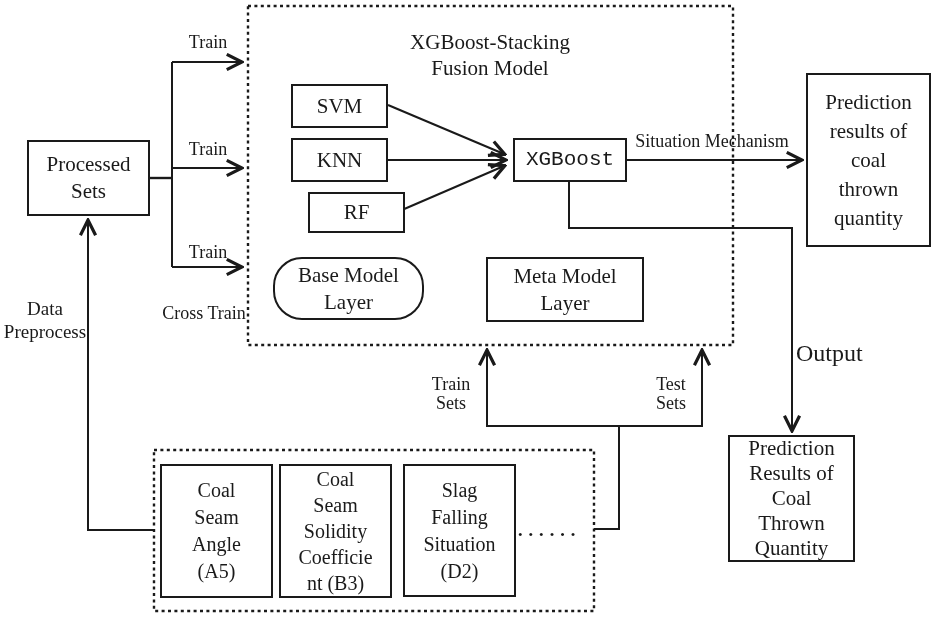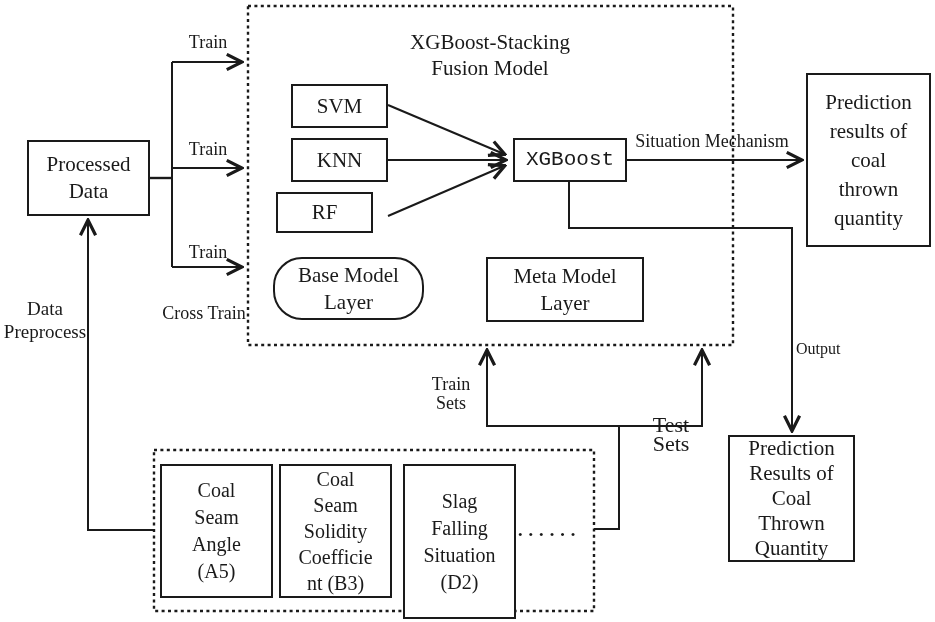--- a/index.html
+++ b/index.html
@@ -33,41 +33,41 @@
     position: absolute;
     text-align: center;
     white-space: pre-line;
     line-height: 1.12;
   }
 
   
   .processed-data   { left: 27px;  top: 140px; width: 123px; height: 76px;  font-size: 21px; line-height: 27px; }
   .svm-box          { left: 291px; top: 84px;  width: 97px;  height: 44px;  font-size: 21px; }
   .knn-box          { left: 291px; top: 138px; width: 97px;  height: 44px;  font-size: 21px; }
-  .rf-box           { left: 276px; top: 192px; width: 97px;  height: 41px;  font-size: 21px; }
+  .rf-box           { left: 308px; top: 192px; width: 97px;  height: 41px;  font-size: 21px; }
   .xgboost-box      { left: 513px; top: 138px; width: 114px; height: 44px;  font-size: 21px; font-family: Liberation Mono, monospace; }
   .base-layer-box   { left: 273px; top: 257px; width: 151px; height: 63px;  font-size: 21px; line-height: 27px; border-radius: 29px; }
   .meta-layer-box   { left: 486px; top: 257px; width: 158px; height: 65px;  font-size: 21px; line-height: 27px; }
   .pred-top-box     { left: 806px; top: 73px;  width: 125px; height: 174px; font-size: 21px; line-height: 29px; }
   .pred-bottom-box  { left: 728px; top: 435px; width: 127px; height: 127px; font-size: 21px; line-height: 25px; }
   .angle-box        { left: 160px; top: 464px; width: 113px; height: 134px; font-size: 20px; line-height: 27px; }
   .solidity-box     { left: 279px; top: 464px; width: 113px; height: 134px; font-size: 20px; line-height: 26px; }
-  .slag-box         { left: 403px; top: 464px; width: 113px; height: 155px; font-size: 20px; line-height: 27px; }
+  .slag-box         { left: 403px; top: 464px; width: 113px; height: 133px; font-size: 20px; line-height: 27px; }
 
   
   .fusion-title     { left: 337px; top: 29px;  width: 306px; font-size: 21px; line-height: 26px; }
   .train-1          { left: 175px; top: 32px;  width: 66px; font-size: 18px; }
   .train-2          { left: 175px; top: 139px; width: 66px; font-size: 18px; }
   .train-3          { left: 175px; top: 242px; width: 66px; font-size: 18px; }
   .cross-train      { left: 158px; top: 303px; width: 92px; font-size: 18px; }
   .data-preprocess  { left: 0px;   top: 297px; width: 90px; font-size: 19px; line-height: 23px; }
   .attention        { left: 628px; top: 131px; width: 168px; font-size: 18px; }
-  .output           { left: 796px; top: 340px; width: 70px; font-size: 16px; text-align: left; }
+  .output           { left: 796px; top: 340px; width: 70px; font-size: 24px; text-align: left; }
   .train-sets       { left: 424px; top: 375px; width: 54px; font-size: 18px; line-height: 19px; }
-  .test-sets        { left: 644px; top: 375px; width: 54px; font-size: 22px; line-height: 19px; margin-top: 40px; }
+  .test-sets        { left: 644px; top: 375px; width: 54px; font-size: 18px; line-height: 19px; }
   .ellipsis-dots    { left: 518px; top: 528px; width: 72px; font-size: 13px; letter-spacing: 6px; text-align: left; }
 </style>
 </head>
 <body>
 
 <div class="canvas">
 
   <svg class="wires" viewBox="0 0 935 622" xmlns="http://www.w3.org/2000/svg">
     <defs>
       <marker id="arrow" viewBox="0 0 10 10" refX="8.5" refY="5" markerWidth="9.5" markerHeight="9.5" orient="auto-start-reverse">
@@ -96,21 +96,21 @@
     <path d="M594 529 L619 529 L619 426" fill="none" stroke="#1a1a1a" stroke-width="2"></path>
     <path d="M486 426 L703 426" fill="none" stroke="#1a1a1a" stroke-width="2"></path>
     <path d="M487 426 L487 351" fill="none" stroke="#1a1a1a" stroke-width="2" marker-end="url(#arrow)"></path>
     <path d="M702 426 L702 351" fill="none" stroke="#1a1a1a" stroke-width="2" marker-end="url(#arrow)"></path>
   </svg>
 
   <div class="label fusion-title">XGBoost-Stacking
 Fusion Model</div>
 
   <div class="node processed-data">Processed
-Data</div>
+Sets</div>
   <div class="node knn-box">KNN</div>
   <div class="node svm-box">SVM</div>
   <div class="node rf-box">RF</div>
   <div class="node xgboost-box">XGBoost</div>
   <div class="node base-layer-box">Base Model
 Layer</div>
   <div class="node meta-layer-box">Meta Model
 Layer</div>
   <div class="node pred-top-box">Prediction
 results of

